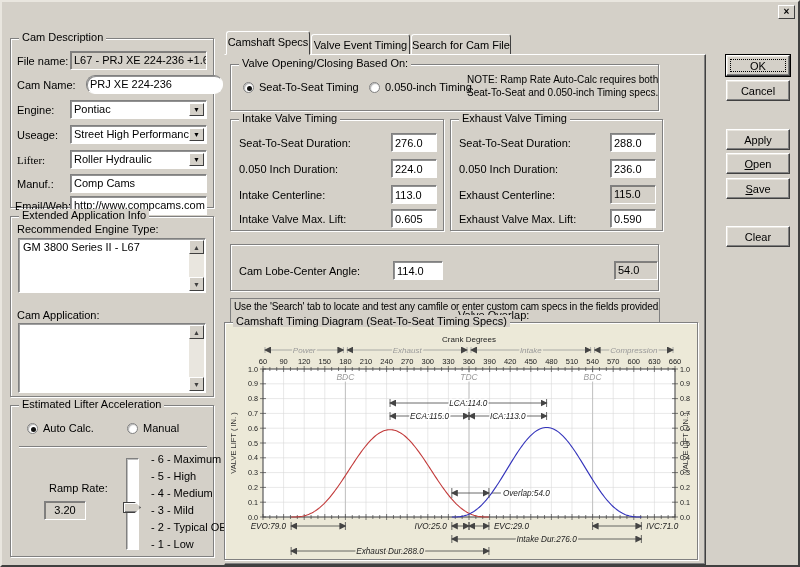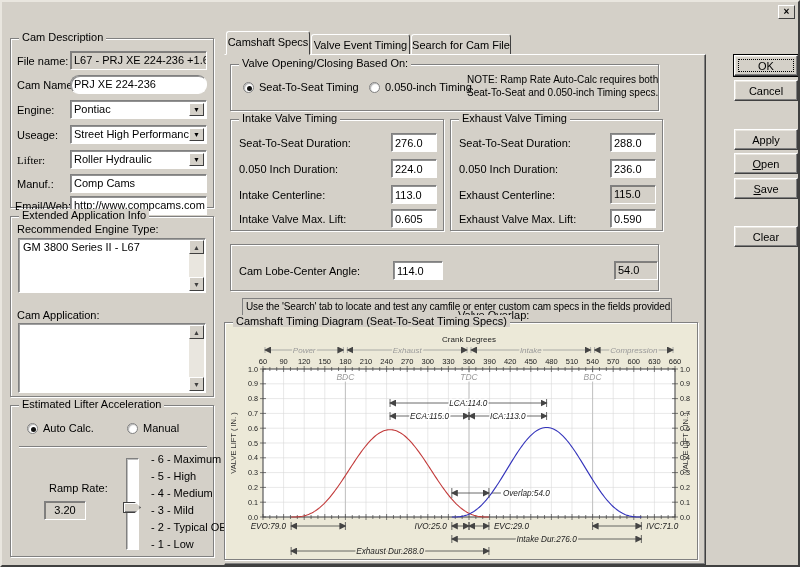--- a/index.html
+++ b/index.html
@@ -28,21 +28,21 @@
   .rail{position:absolute;top:1px;bottom:1px;right:1px;width:15px;background:#e9e6df;}
   .rail .arr{position:absolute;left:0;width:15px;height:14px;background:#d4d0c8;
     border:1px solid;border-color:#fff #404040 #404040 #fff;font-size:7px;text-align:center;line-height:13px;color:#404040;}
   .rail .arr.dn{bottom:0;}
   .radio{position:absolute;display:flex;align-items:center;gap:5px;font-size:11px;}
   .radio .dot{width:11px;height:11px;border-radius:50%;background:#fff;border:1px solid #808080;
     box-shadow:inset 1px 1px 1px #40404066;position:relative;flex:0 0 auto;}
   .radio.sel .dot::after{content:"";position:absolute;left:3px;top:3px;width:5px;height:5px;border-radius:50%;background:#111;}
   .btn{position:absolute;left:724px;width:64px;height:21px;background:#d4d0c8;
     border:1px solid;border-color:#fff #404040 #404040 #fff;box-shadow:inset -1px -1px 0 #808080, inset 1px 1px 0 #e9e6df;
-    font-size:11px;color:#000;text-align:center;line-height:19px;display:block;cursor:default;margin-left:8px;}
+    font-size:11px;color:#000;text-align:center;line-height:19px;display:block;cursor:default;}
   .btn.default{box-shadow:0 0 0 1px #000, inset -1px -1px 0 #808080, inset 1px 1px 0 #e9e6df;}
   .btn.default::before{content:"";position:absolute;left:3px;right:3px;top:3px;bottom:3px;border:1px dotted #000;}
   .btn.accel::first-letter{text-decoration:underline;}
   .tab{position:absolute;top:32px;height:21px;background:#d4d0c8;border:1px solid;
     border-color:#fff #404040 #d4d0c8 #fff;border-radius:3px 3px 0 0;font-size:11px;
     text-align:center;padding-top:4px;z-index:1;}
   .tab.active{top:29px;height:24px;z-index:3;box-shadow:inset 0 -2px 0 #d4d0c8;}
   .pane{position:absolute;left:222px;top:52px;width:482px;height:511px;background:#d4d0c8;
     border:1px solid;border-color:#fff #404040 #404040 #d4d0c8;box-shadow:inset -1px -1px 0 #808080;z-index:2;}
   .hintbar{position:absolute;border:1px solid #808080;font-size:10px;color:#000;
@@ -63,21 +63,21 @@
 
   <div class="close-btn">
     <span>×</span>
   </div>
 
   <div class="group" style="left:8px;top:36px;width:204px;height:170px;">
     <span class="legend">Cam Description</span>
     <span class="lbl" style="left:6px;top:16px;">File name:</span>
     <div class="field ro" style="left:59px;top:12px;width:137px;">L67 - PRJ XE 224-236 +1.6-1.</div>
     <span class="lbl" style="left:6px;top:40px;">Cam Name:</span>
-    <div class="field" style="left:59px;top:36px;width:137px;border-radius:9px;">PRJ XE 224-236</div>
+    <div class="field" style="left:75px;top:36px;width:137px;border-radius:9px;">PRJ XE 224-236</div>
     <span class="lbl" style="left:6px;top:65px;">Engine:</span>
     <div class="field" style="left:59px;top:61px;width:137px;">
       <span>Pontiac</span>
       <span class="combo-arrow">▼</span>
     </div>
     <span class="lbl" style="left:6px;top:90px;">Useage:</span>
     <div class="field" style="left:59px;top:86px;width:137px;">
       <span>Street High Performance</span>
       <span class="combo-arrow">▼</span>
     </div>
@@ -180,21 +180,21 @@
     <input class="field" style="left: 159px; top: 89px; width: 46px;" value="0.590">
   </div>
 
   <div class="group" style="left:228px;top:242px;width:429px;height:47px;z-index:3;">
     <span class="lbl" style="left:8px;top:20px;">Cam Lobe-Center Angle:</span>
     <input class="field" style="left: 162px; top: 16px; width: 50px;" value="114.0">
     <span class="lbl" style="left:227px;top:20px;margin-top:44px;">Valve Overlap:</span>
     <div class="field ro" style="left:383px;top:16px;width:44px;">54.0</div>
   </div>
 
-  <div class="hintbar" style="left:240px;top:296px;width:430px;height:31px;z-index:3;">Use the 'Search' tab to locate and test any camfile or enter custom cam specs in the fields provided.</div>
+  <div class="hintbar" style="left:228px;top:296px;width:430px;height:31px;z-index:3;">Use the 'Search' tab to locate and test any camfile or enter custom cam specs in the fields provided.</div>
 
   <div class="group chart-group" style="left:222px;top:320px;width:474px;height:238px;z-index:3;">
     <span class="legend">Camshaft Timing Diagram (Seat-To-Seat Timing Specs)</span>
     <svg id="timing-svg" viewBox="0 0 468 224" style="position:absolute;left:2px;top:10px;width:468px;height:224px;">
         <defs>
           <marker id="ah-s" markerWidth="7" markerHeight="7" refX="1" refY="3.5" orient="auto" markerUnits="userSpaceOnUse">
             <path d="M7 0 L0 3.5 L7 7 Z" fill="#444"></path>
           </marker>
           <marker id="ah-e" markerWidth="7" markerHeight="7" refX="6" refY="3.5" orient="auto" markerUnits="userSpaceOnUse">
             <path d="M0 0 L7 3.5 L0 7 Z" fill="#444"></path>

